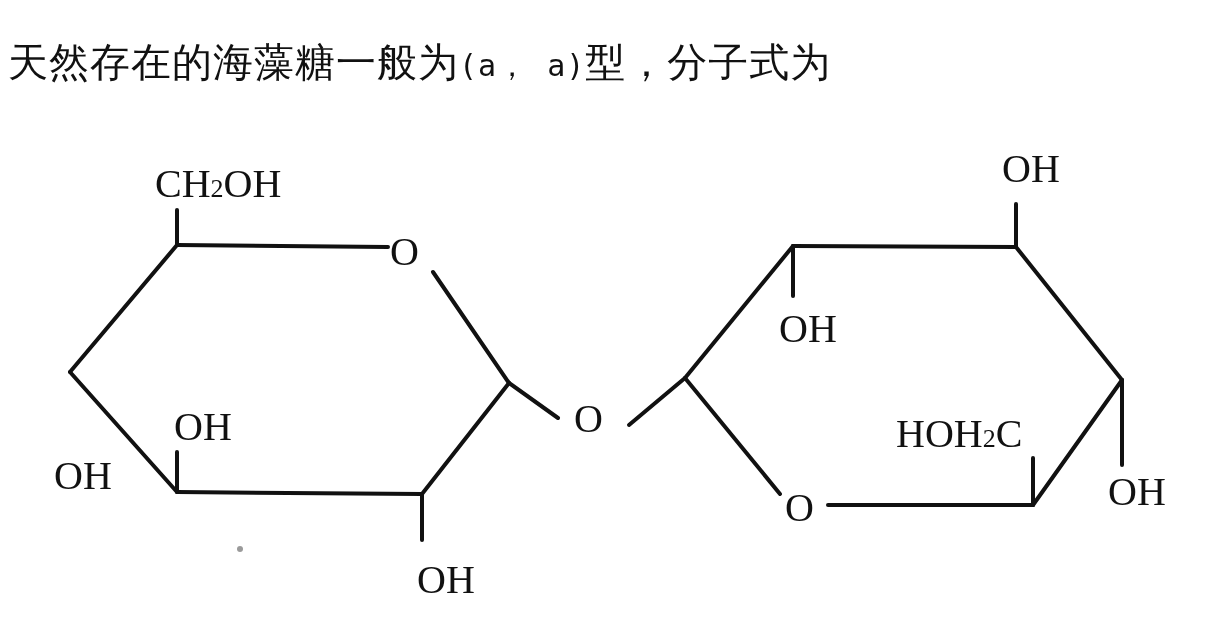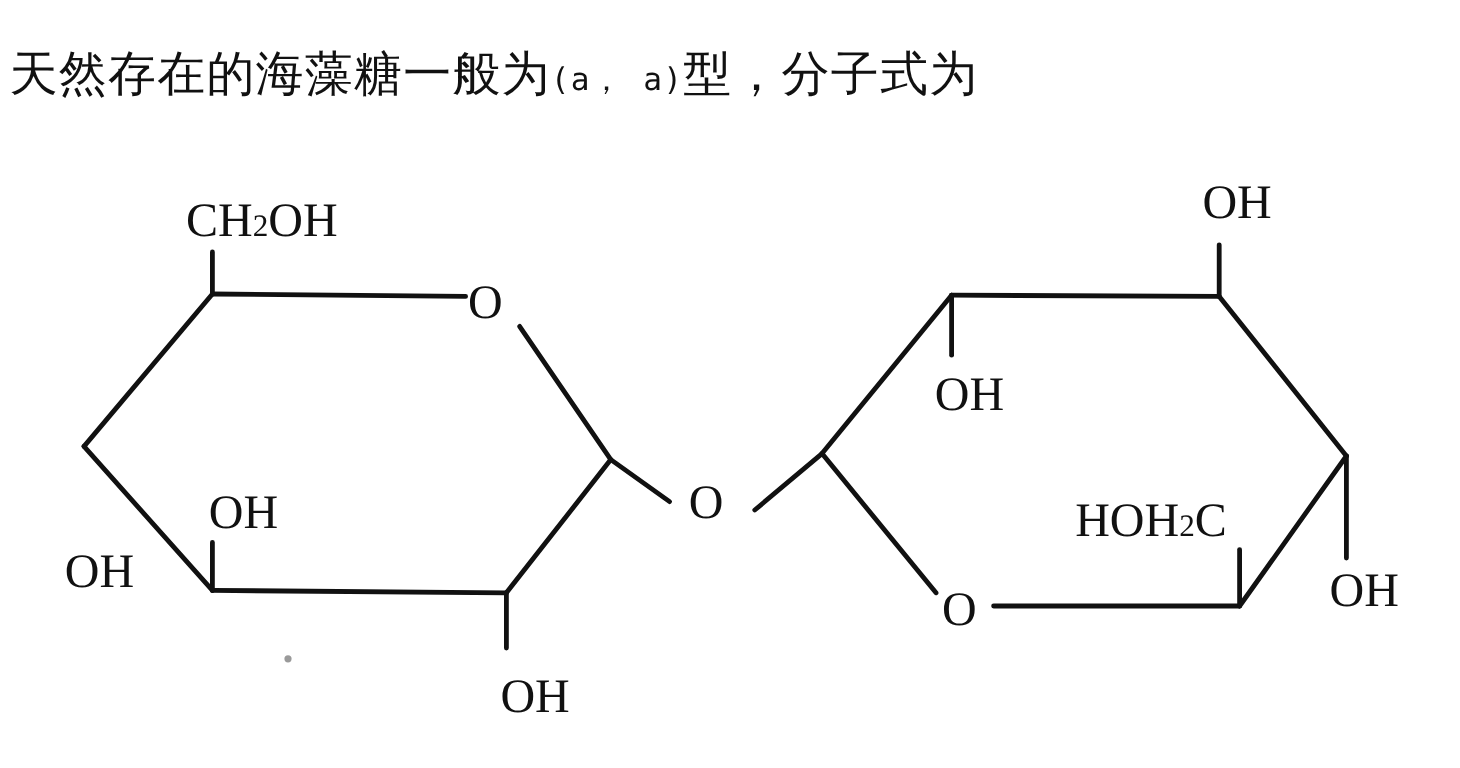--- a/index.html
+++ b/index.html
@@ -19,21 +19,21 @@
     top: 36px;
     font-family: "DejaVu Sans", sans-serif;
     font-size: 40px;
     line-height: 52px;
     color: #111111;
     letter-spacing: 1px;
     white-space: nowrap;
   }
   .caption .latin {
     font-family: "DejaVu Sans Mono", monospace;
-    font-size: 26px;
+    font-size: 30px;
   }
   svg.structure {
     position: absolute;
     left: 0;
     top: 0;
   }
   svg .bond {
     stroke: #111111;
     stroke-width: 4;
     stroke-linecap: round;

